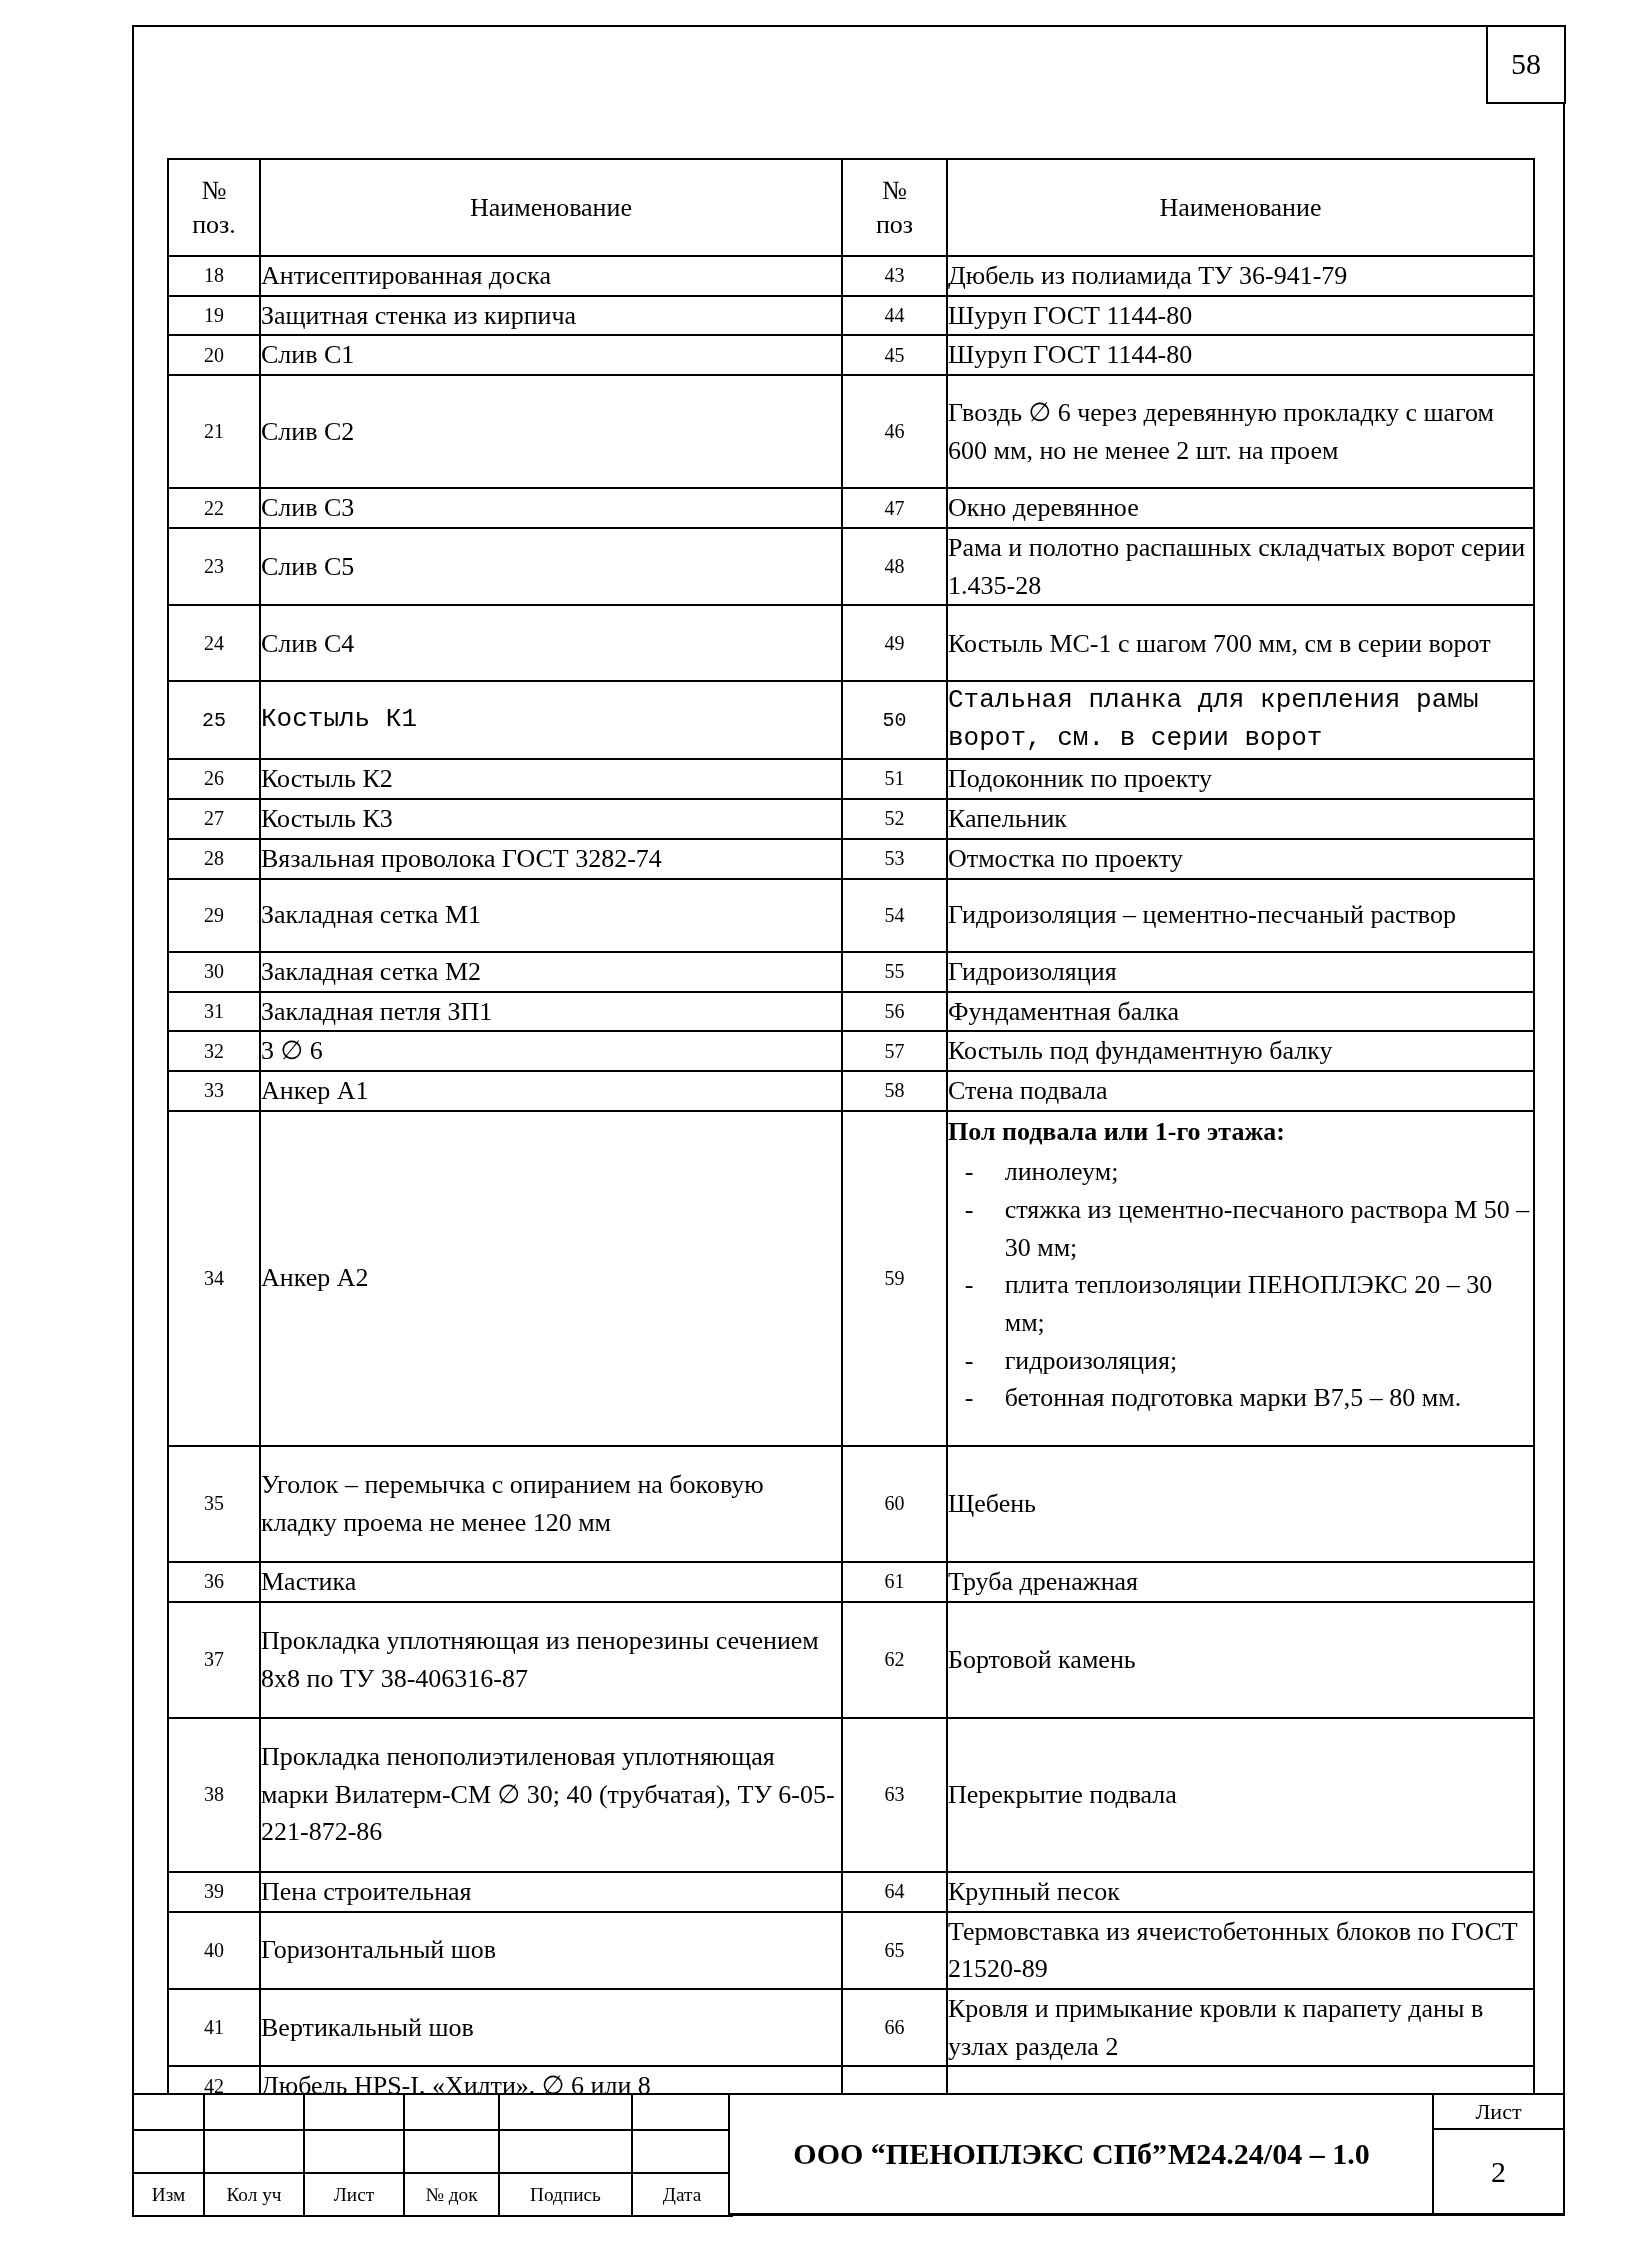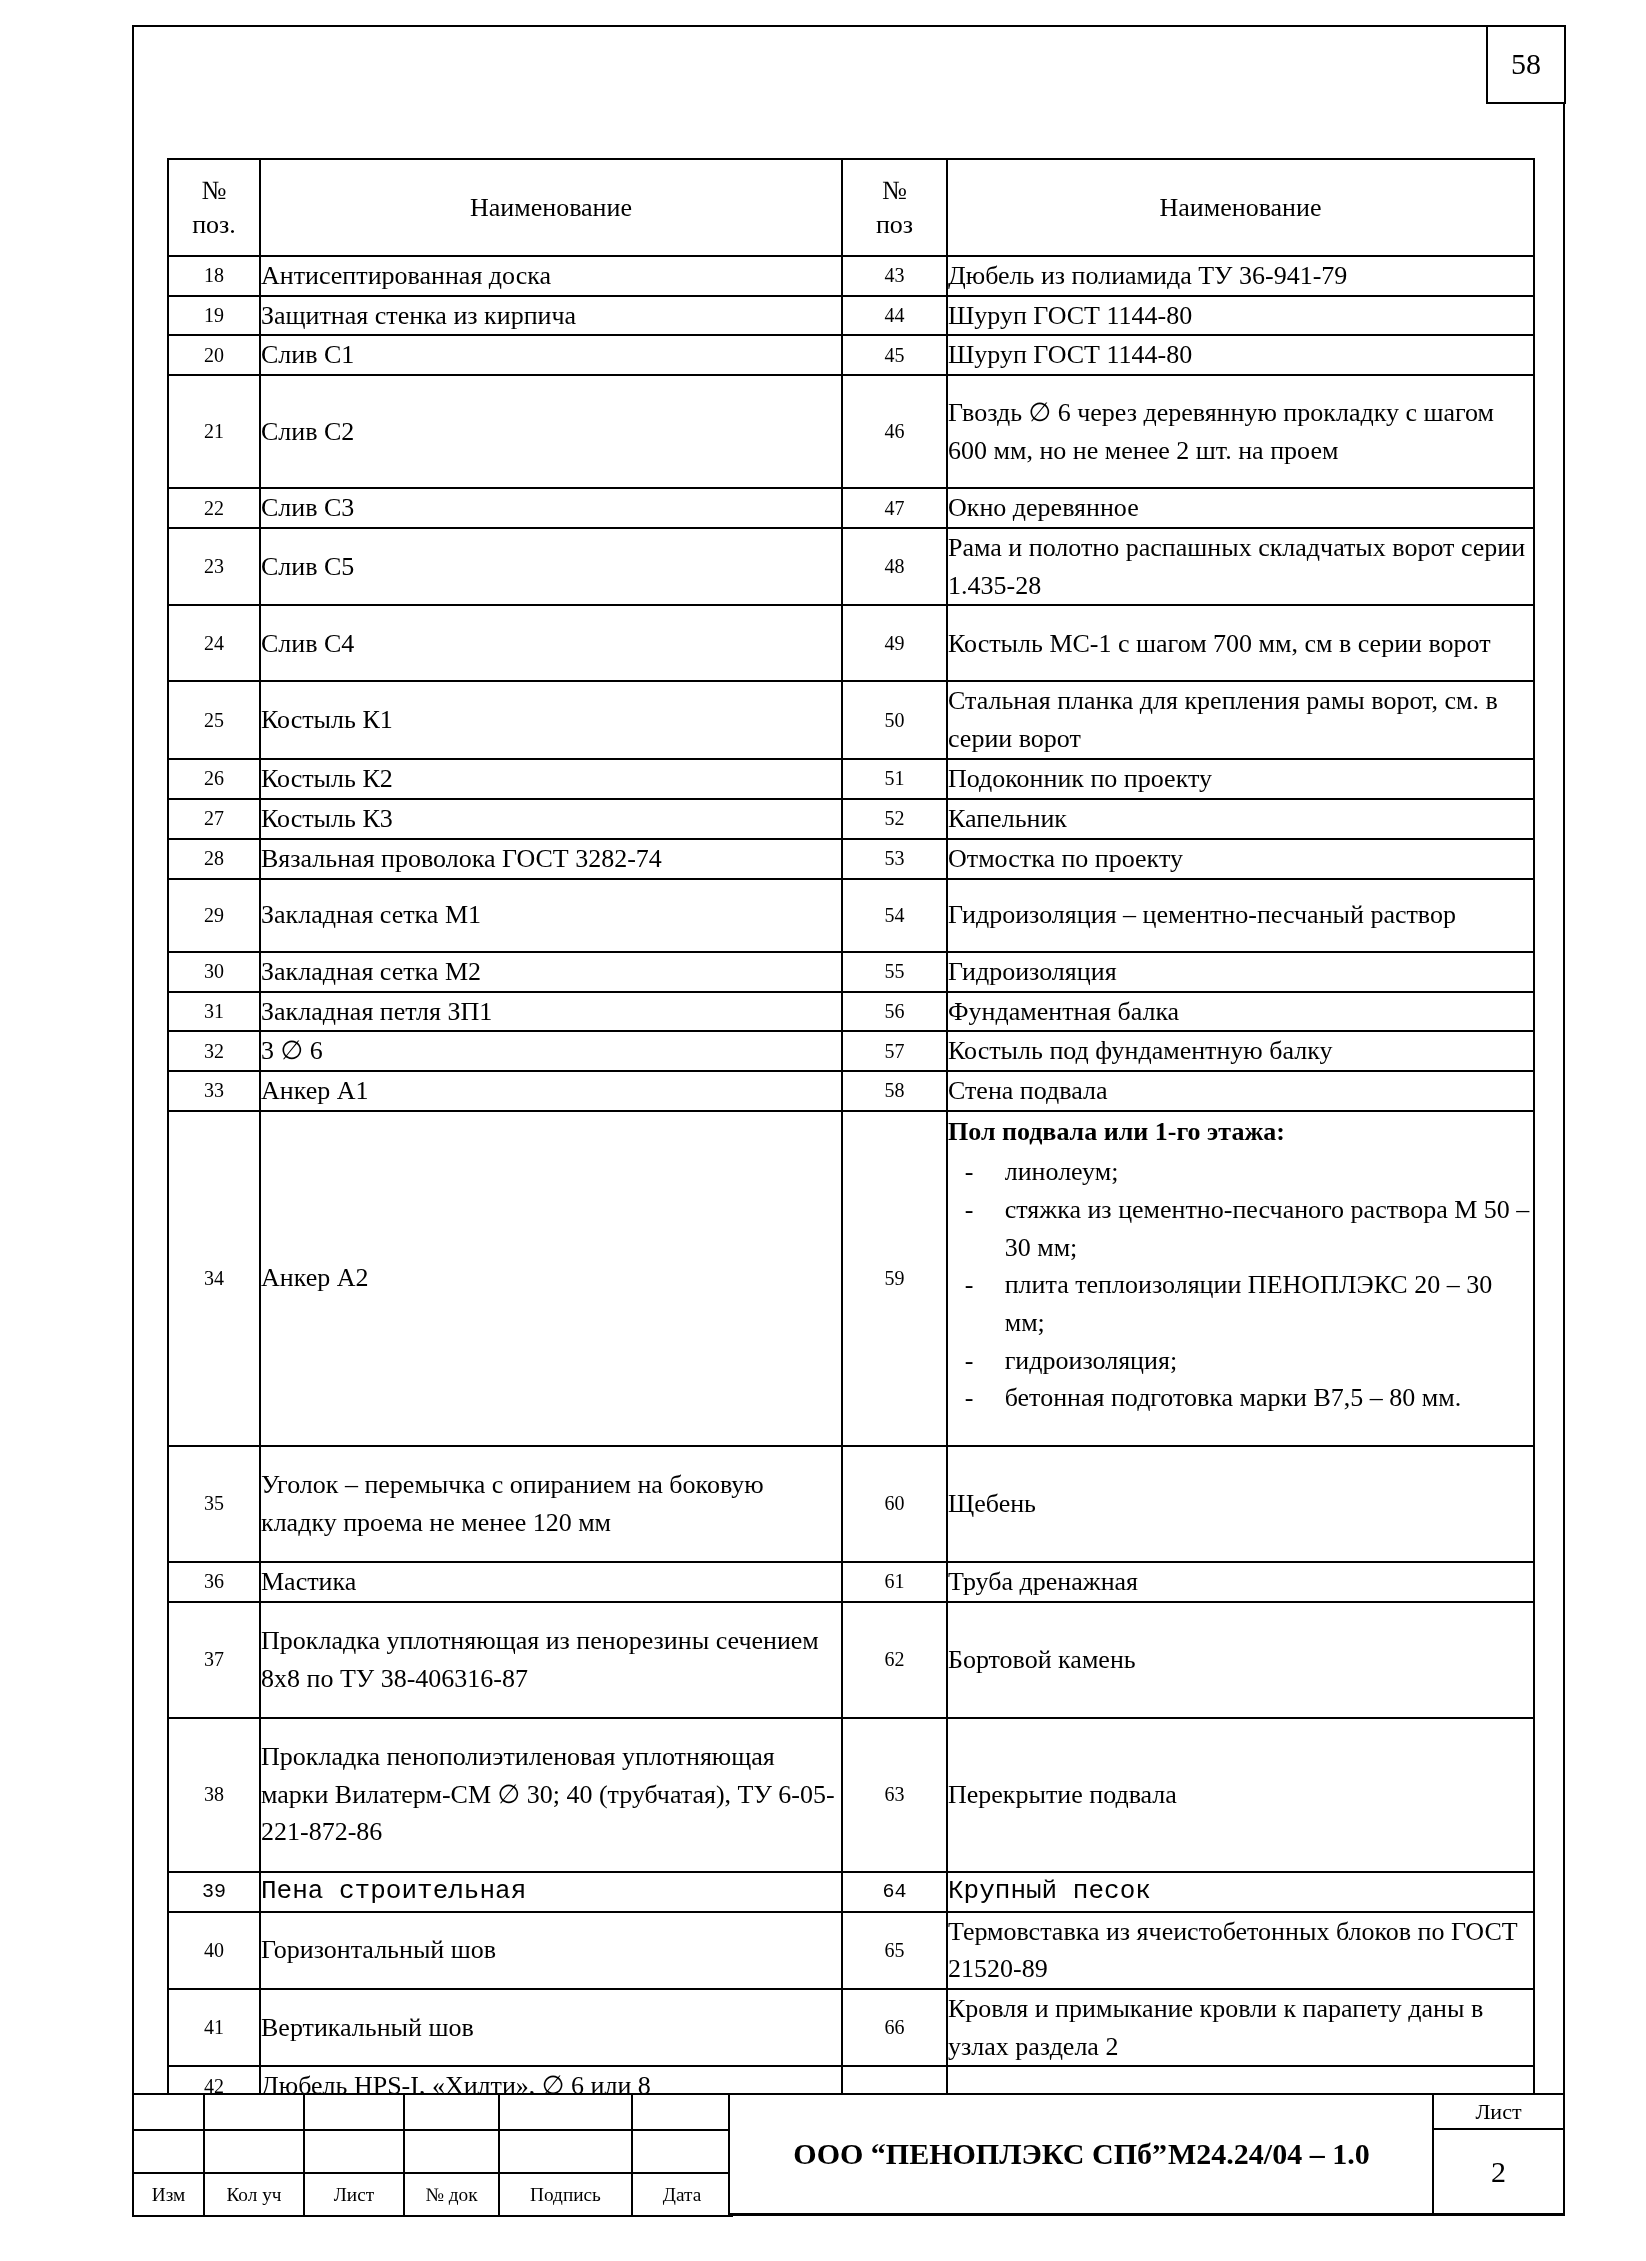--- a/index.html
+++ b/index.html
@@ -159,21 +159,21 @@
           <td class="name">Слив С5</td>
           <td class="num">48</td>
           <td class="name">Рама и полотно распашных складчатых ворот серии 1.435-28</td>
         </tr>
         <tr style="height: 76px;">
           <td class="num">24</td>
           <td class="name">Слив С4</td>
           <td class="num">49</td>
           <td class="name">Костыль МС-1 с шагом 700 мм, см  в серии ворот</td>
         </tr>
-        <tr style="height: 75px;">
+        <tr style="height: 75px; font-family: Liberation Mono, monospace;">
           <td class="num">25</td>
           <td class="name">Костыль К1</td>
           <td class="num">50</td>
           <td class="name">Стальная планка для крепления рамы ворот, см. в серии ворот</td>
         </tr>
         <tr style="height: 40px;">
           <td class="num">26</td>
           <td class="name">Костыль К2</td>
           <td class="num">51</td>
           <td class="name">Подоконник по проекту</td>
@@ -265,21 +265,21 @@
           <td class="name">Прокладка уплотняющая из пенорезины сечением 8х8 по ТУ 38-406316-87</td>
           <td class="num">62</td>
           <td class="name">Бортовой камень</td>
         </tr>
         <tr style="height: 154px;">
           <td class="num">38</td>
           <td class="name">Прокладка пенополиэтиленовая уплотняющая марки Вилатерм-СМ ∅ 30; 40 (трубчатая), ТУ 6-05-221-872-86</td>
           <td class="num">63</td>
           <td class="name">Перекрытие подвала</td>
         </tr>
-        <tr style="height: 40px; font-family: Liberation Mono, monospace;">
+        <tr style="height: 40px;">
           <td class="num">39</td>
           <td class="name">Пена строительная</td>
           <td class="num">64</td>
           <td class="name">Крупный песок</td>
         </tr>
         <tr style="height: 75px;">
           <td class="num">40</td>
           <td class="name">Горизонтальный шов</td>
           <td class="num">65</td>
           <td class="name">Термовставка из ячеистобетонных блоков по ГОСТ 21520-89</td>

